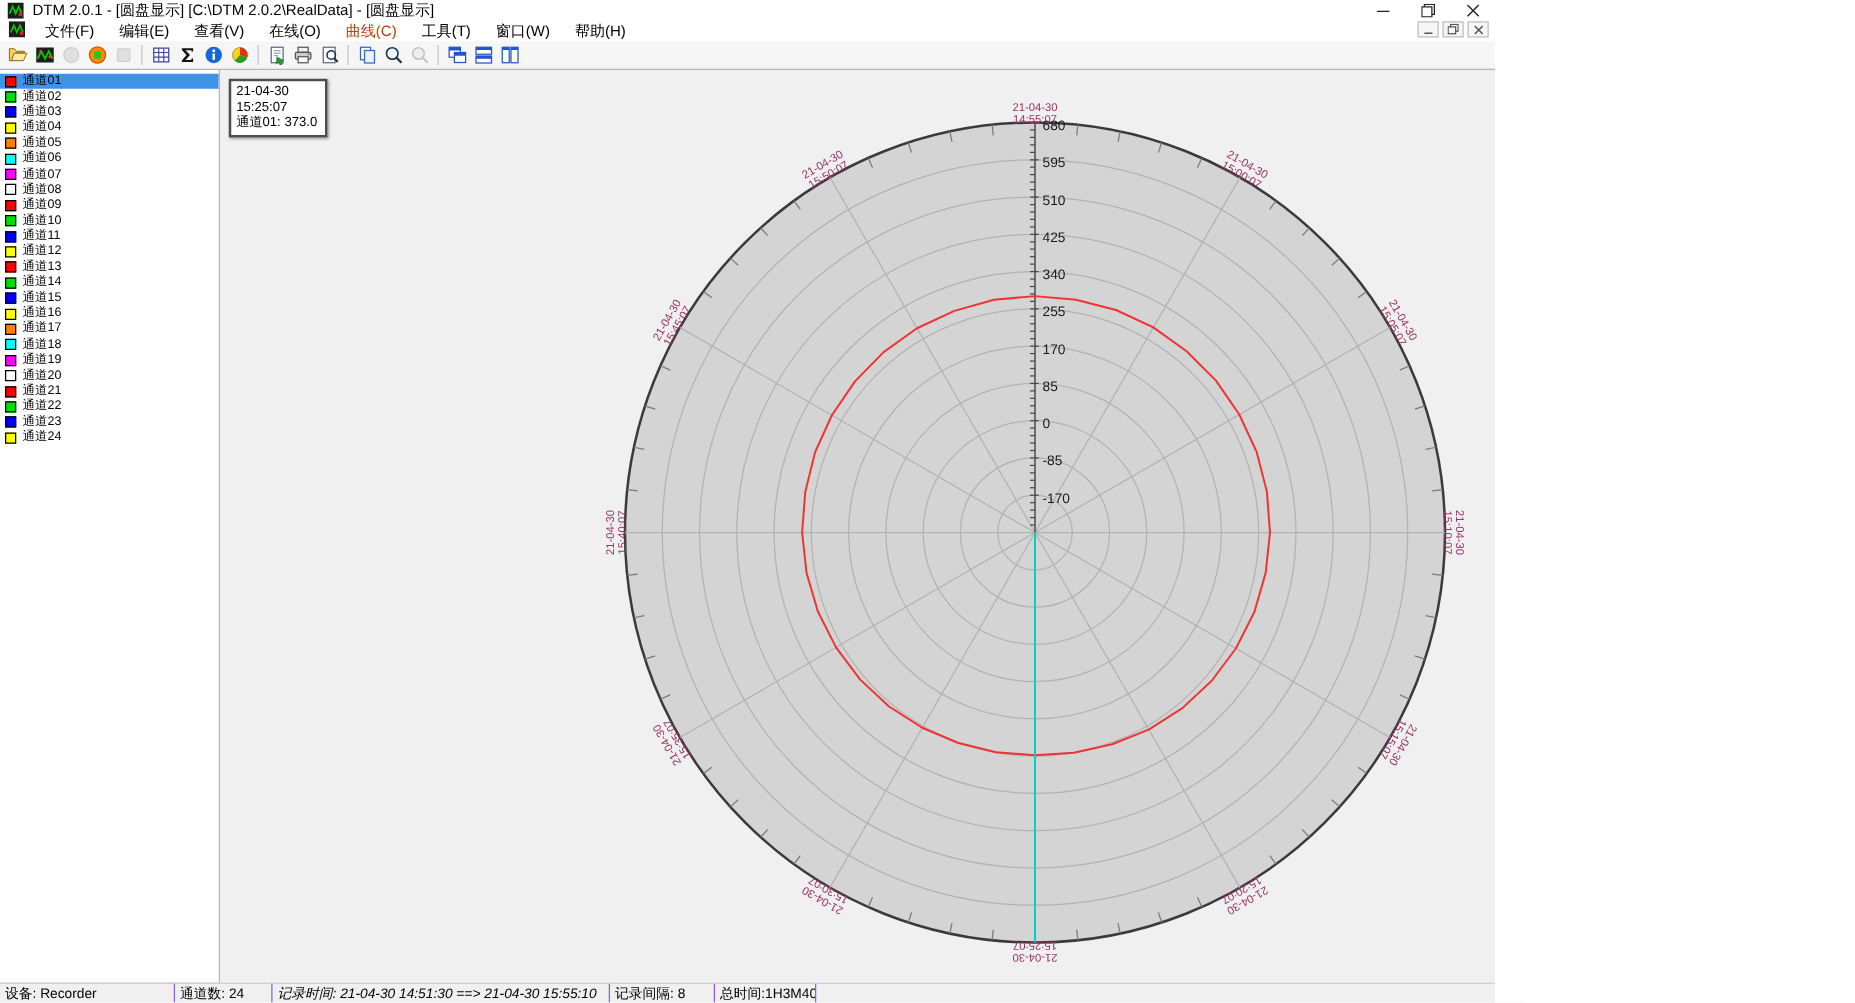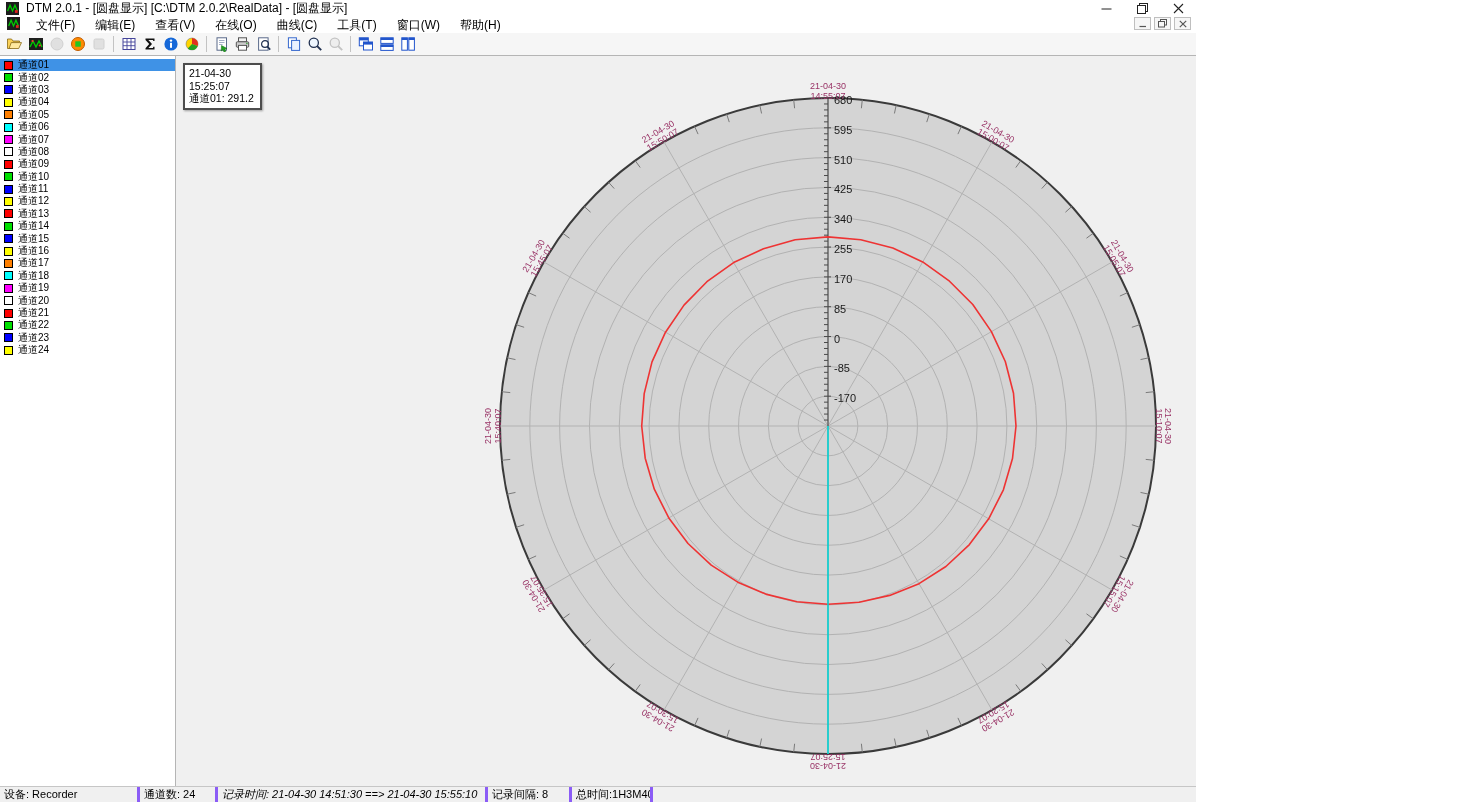--- a/index.html
+++ b/index.html
@@ -13,21 +13,21 @@
   .app-icon{width:13px;height:13px;margin:0 7px 0 6px;flex:0 0 auto;}
   .title-text{white-space:nowrap;line-height:17px;}
   .win-controls{margin-left:auto;display:flex;height:17px;}
   .win-btn{width:36px;height:17px;display:flex;align-items:center;justify-content:center;cursor:default;}
   .win-btn svg{display:block;}
 
   
   .menubar{height:16px;background:#fff;display:flex;align-items:flex-start;font-size:12px;flex:0 0 auto;}
   .mdi-icon{width:13px;height:13px;margin:0 6px 0 7px;flex:0 0 auto;}
   .menu-item{padding:0 10px;line-height:16px;white-space:nowrap;cursor:default;}
-  .menu-item.disabled{color:#000000;}
+  .menu-item.disabled{color:#c2410c;}
   .child-controls{margin-left:auto;display:flex;gap:3px;margin-right:5px;}
   .child-btn{width:17px;height:13px;border:1px solid #bfbfbf;background:#f6f6f6;
              display:flex;align-items:center;justify-content:center;box-sizing:border-box;}
 
   
   .toolbar{height:22px;background:#f6f6f6;display:flex;align-items:center;padding-left:4px;
            border-bottom:1px solid #b5b5b5;flex:0 0 auto;}
   .tb-btn{width:21px;height:20px;display:flex;align-items:center;justify-content:center;border:none;
           background:transparent;padding:0;margin:0;}
   .tb-btn svg{display:block;}
@@ -45,21 +45,21 @@
 
   .chart-area{position:relative;flex:1 1 auto;background:#f0f0f0;overflow:hidden;padding-left:32px;}
   .chart-area svg.polar{position:absolute;left:0;top:0;}
   .tooltip{position:absolute;left:7px;top:7px;background:#fff;border:2px solid #4d4d4d;
            box-shadow:1px 1px 2px rgba(0,0,0,.35);padding:2px 6px 3px 4px;font-size:10.5px;
            line-height:12.5px;white-space:nowrap;z-index:5;}
 
   
   .statusbar{height:15px;flex:0 0 auto;background:#f0f0f0;border-top:1px solid #c6c6c6;
              display:flex;font-size:11px;align-items:stretch;}
-  .status-sec{display:flex;align-items:center;padding-left:4px;border-right:3px solid #8b5cf6;
+  .status-sec{display:flex;align-items:center;padding-left:4px;border-right:1px solid #8b5cf6;
               box-sizing:border-box;white-space:nowrap;overflow:hidden;}
 </style>
 </head>
 <body>
 
 <div class="window">
 
   <div class="titlebar">
     <span class="app-icon">
       <svg width="13" height="13" viewBox="0 0 16 16">
@@ -386,21 +386,21 @@
         <div class="channel-row">
           <span class="swatch" style="background: rgb(255, 255, 0);"></span>
           <span>通道24</span>
         </div>
       </div>
 
     <div class="chart-area">
       <div class="tooltip">
         <div>21-04-30</div>
         <div>15:25:07</div>
-        <div>通道01: 291.2</div>
+        <div>通道01: 373.0</div>
       </div>
       <svg class="polar" id="polar-chart" width="1308" height="732" viewBox="0 0 1308 732">
           <g transform="translate(652,370)">
             <circle r="328" fill="#d4d4d4" stroke="#3a3a3a" stroke-width="2"></circle>
             <circle r="298.1818181818182" fill="none" stroke="#b2b2b2" stroke-width="1"></circle>
             <circle r="268.3636363636364" fill="none" stroke="#b2b2b2" stroke-width="1"></circle>
             <circle r="238.54545454545456" fill="none" stroke="#b2b2b2" stroke-width="1"></circle>
             <circle r="208.72727272727272" fill="none" stroke="#b2b2b2" stroke-width="1"></circle>
             <circle r="178.9090909090909" fill="none" stroke="#b2b2b2" stroke-width="1"></circle>
             <circle r="149.0909090909091" fill="none" stroke="#b2b2b2" stroke-width="1"></circle>

